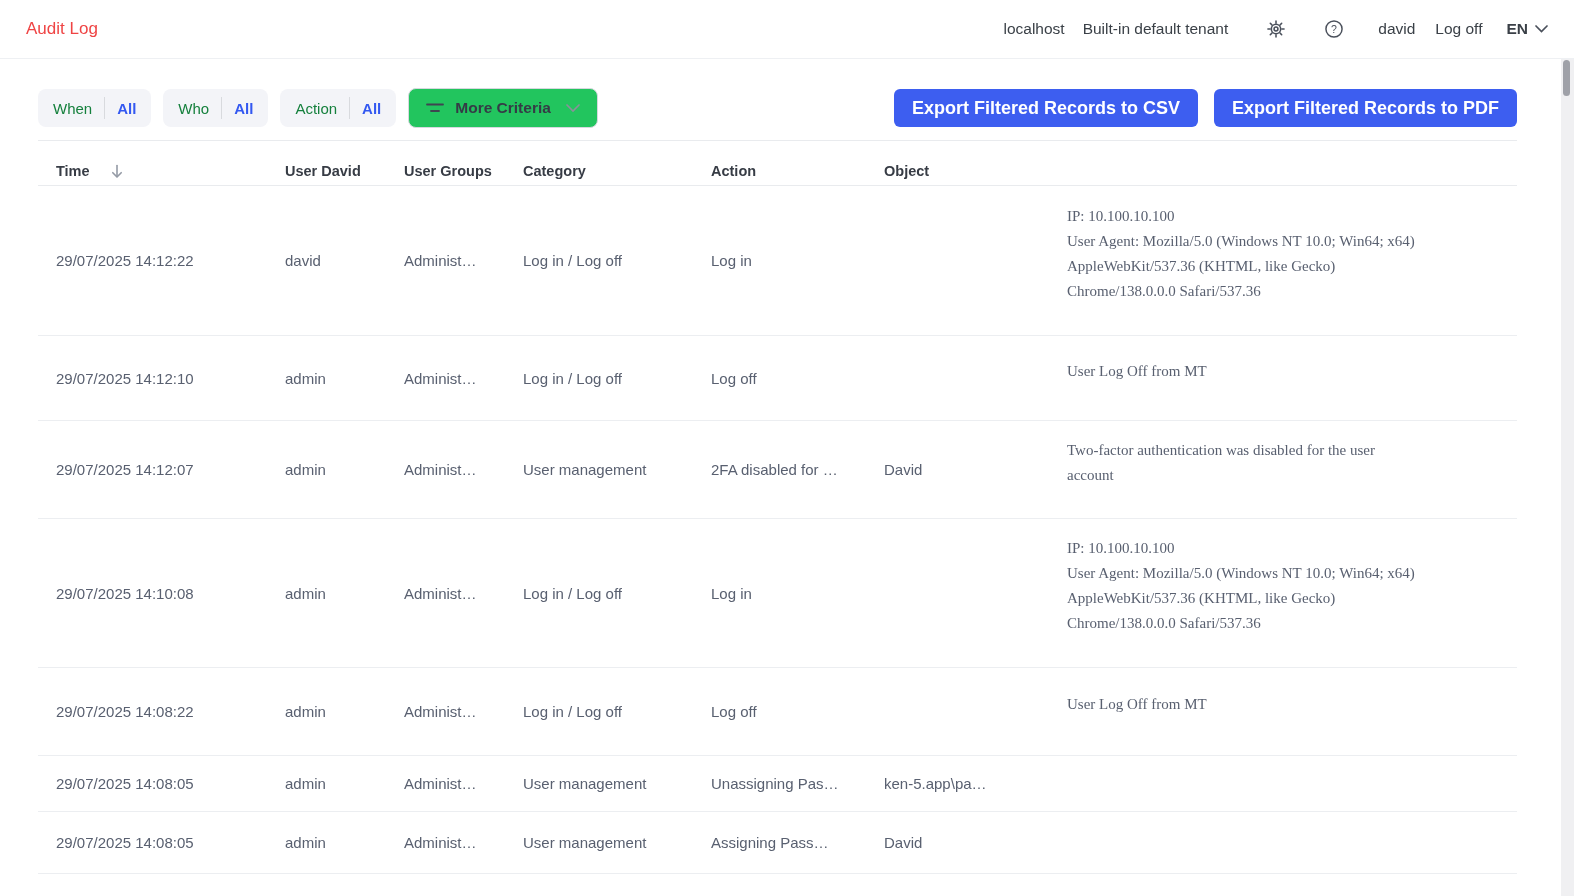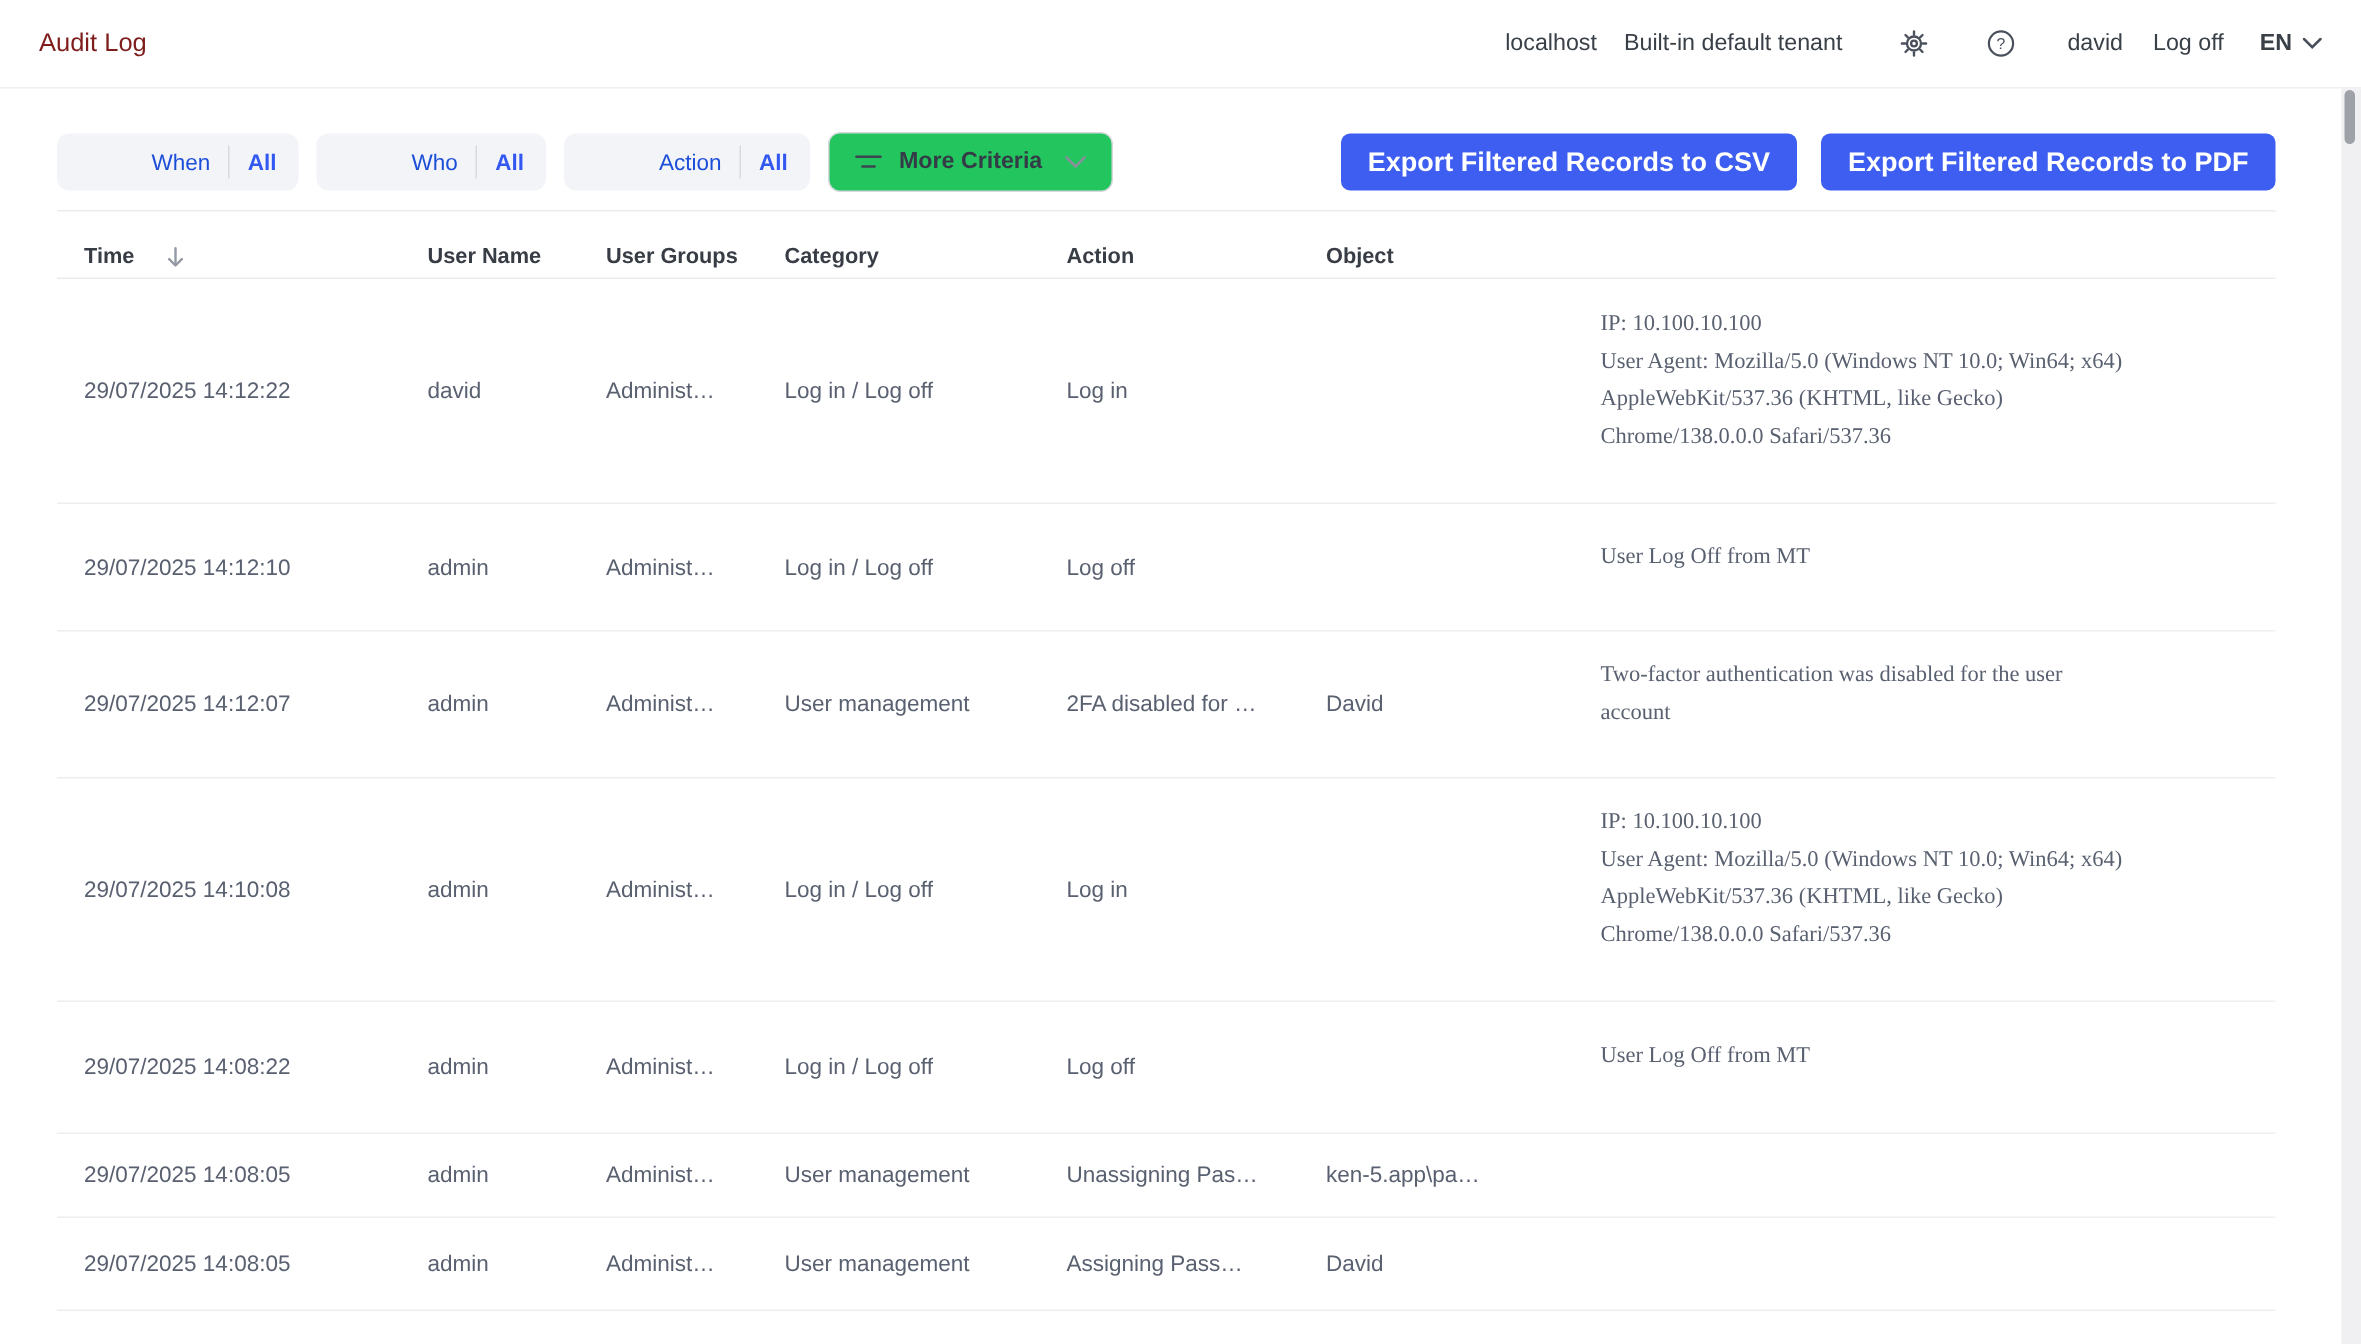--- a/index.html
+++ b/index.html
@@ -13,21 +13,21 @@
 
   
   .appbar {
     height: 59px;
     display: flex;
     align-items: center;
     padding: 0 26px;
     border-bottom: 1px solid #eef0f3;
     background: #ffffff;
   }
-  .page-title { font-size: 17px; color: #7f1d1d; }
+  .page-title { font-size: 17px; color: #ef4444; }
   .appbar-right {
     margin-left: auto;
     display: flex;
     align-items: center;
     font-size: 15.5px;
     color: #3a4047;
   }
   .appbar-right .host { margin-right: 18px; margin-left: 40px; }
   .appbar-right .tenant { margin-right: 36px; }
   .icon-btn {
@@ -61,21 +61,21 @@
     height: 38px;
     background: #f3f4f8;
     border-radius: 8px;
     display: inline-flex;
     align-items: center;
     padding: 0 15px;
     font-size: 15px;
     margin-right: 12px;
     cursor: pointer;
   }
-  .chip .chip-label { color: #1d4ed8; margin-left: 48px; }
+  .chip .chip-label { color: #15803d; }
   .chip .chip-divider {
     width: 1px; height: 22px;
     background: #d8dade;
     margin: 0 12px;
   }
   .chip .chip-value { color: #3358f1; font-weight: 700; }
 
   .more-criteria {
     height: 40px;
     background: #22c55e;
@@ -238,21 +238,21 @@
       <div class="cell th">
         <span>Time</span>
         <span class="sort-icon">
           <svg width="14" height="15" viewBox="0 0 14 15" fill="none" stroke="#949aa5" stroke-width="1.6" stroke-linecap="round" stroke-linejoin="round">
             <line x1="7" y1="1.5" x2="7" y2="12.5"></line>
             <path d="M2.8 8.7 L7 13 L11.2 8.7"></path>
           </svg>
         </span>
       </div>
       <div class="cell th">
-          <span>User Name</span>
+          <span>User David</span>
         </div>
       <div class="cell th">
           <span>User Groups</span>
         </div>
       <div class="cell th">
           <span>Category</span>
         </div>
       <div class="cell th">
           <span>Action</span>
         </div>

